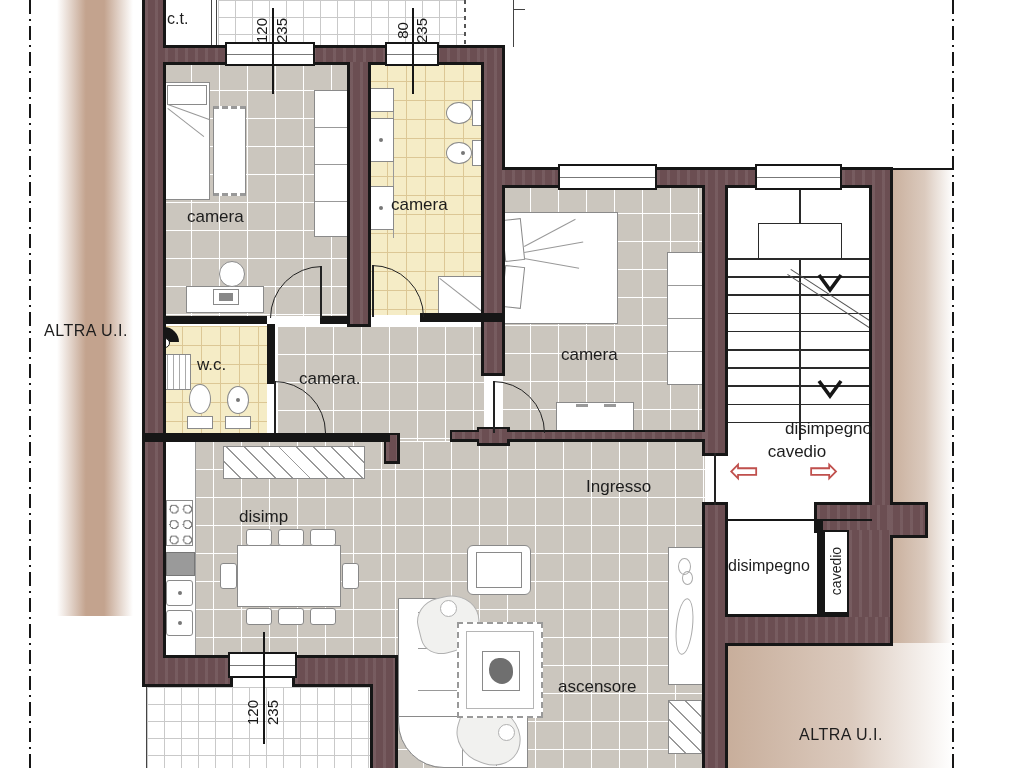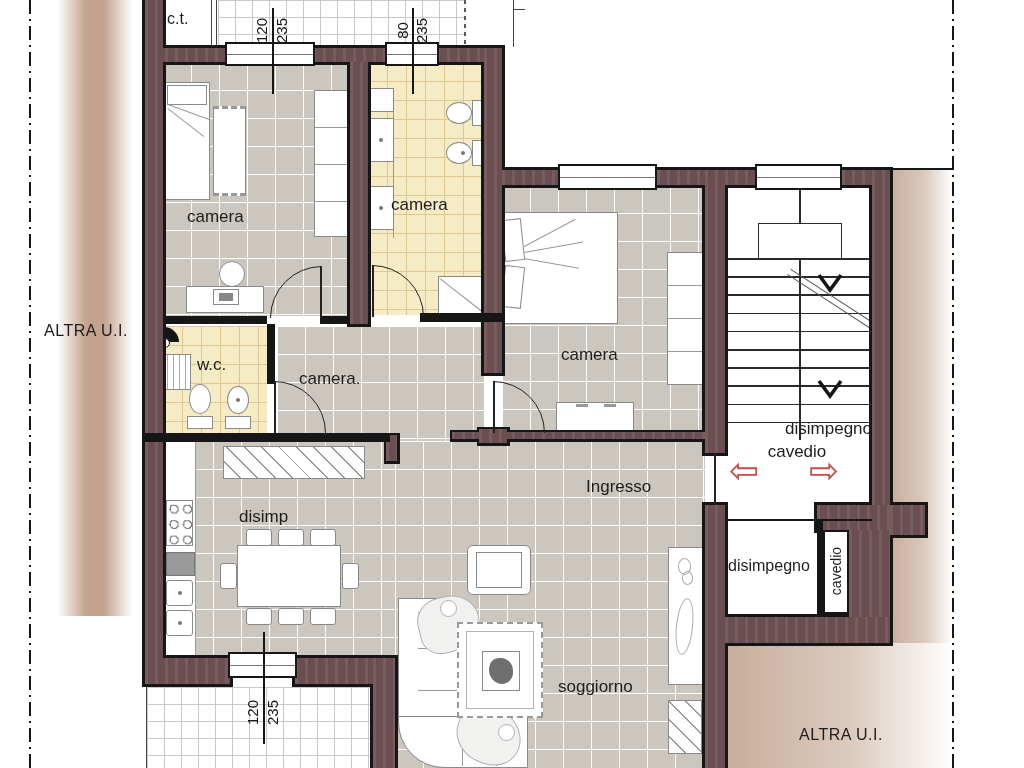--- a/index.html
+++ b/index.html
@@ -293,21 +293,21 @@
   <div class="leaf" style="left:714px;top:453px;width:2px;height:52px"></div>
 
   <div class="lbl" style="left:167px;top:10px;font-size:16px">c.t.</div>
   <div class="lbl" style="left:187px;top:207px">camera</div>
   <div class="lbl" style="left:391px;top:195px">camera</div>
   <div class="lbl" style="left:197px;top:355px">w.c.</div>
   <div class="lbl" style="left:299px;top:369px">camera.</div>
   <div class="lbl" style="left:561px;top:345px">camera</div>
   <div class="lbl" style="left:239px;top:507px">disimp</div>
   <div class="lbl" style="left:586px;top:477px">Ingresso</div>
-  <div class="lbl" style="left:558px;top:677px">soggiorno</div>
+  <div class="lbl" style="left:558px;top:677px">ascensore</div>
   <div class="lbl" style="left:722px;top:419px;width:150px;text-align:right">disimpegno</div>
   <div class="lbl" style="left:722px;top:442px;width:150px;text-align:center">cavedio</div>
   <div class="lbl" style="left:728px;top:557px;font-size:16px">disimpegno</div>
   <div class="rot" style="left:806px;top:563px">cavedio</div>
 
   <div class="rarw" style="left:729px;top:453px">⇦</div>
   <div class="rarw" style="left:809px;top:453px">⇨</div>
 
 </div>
 

